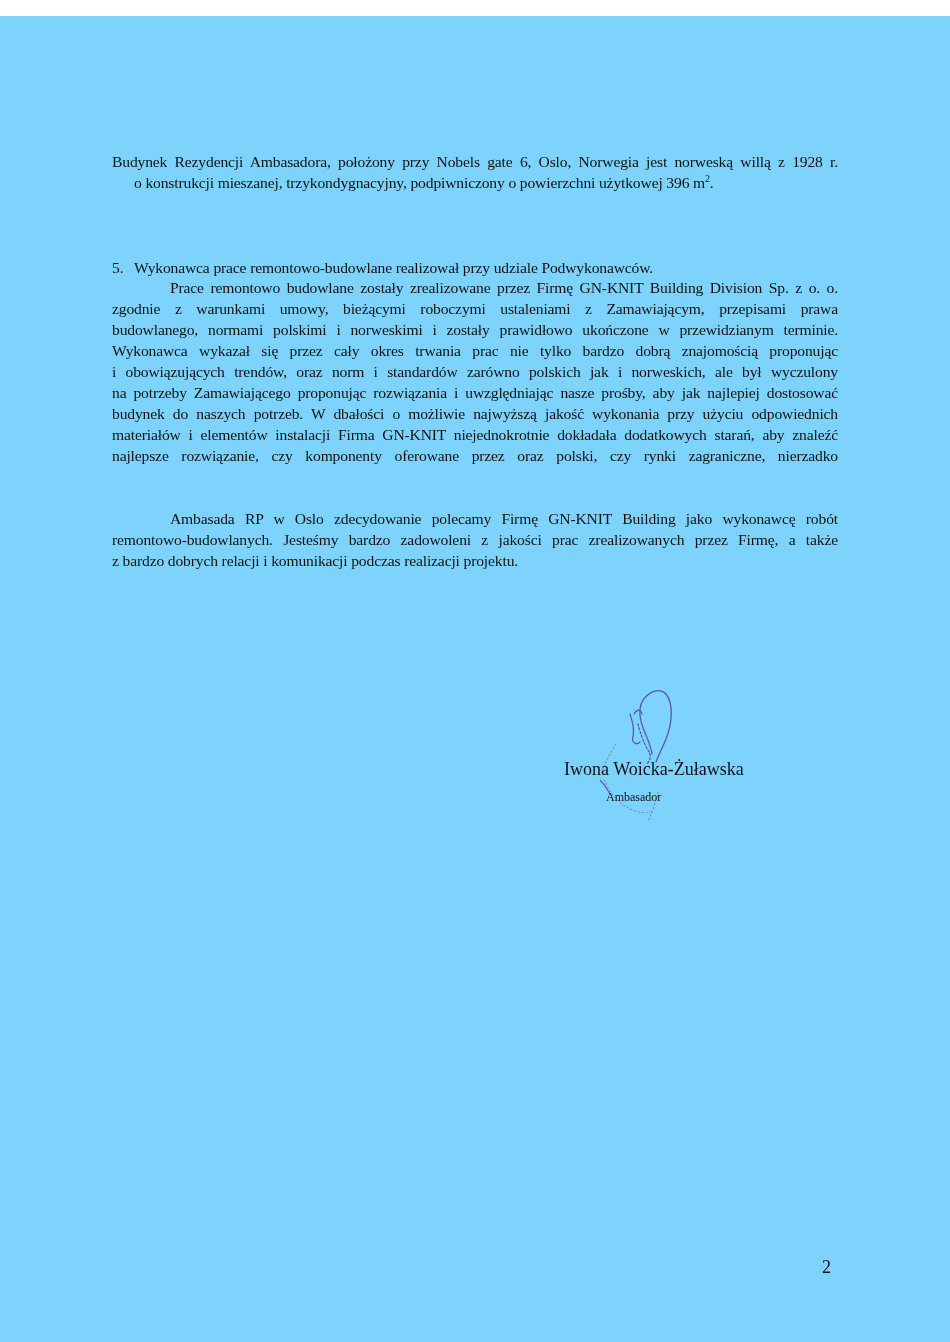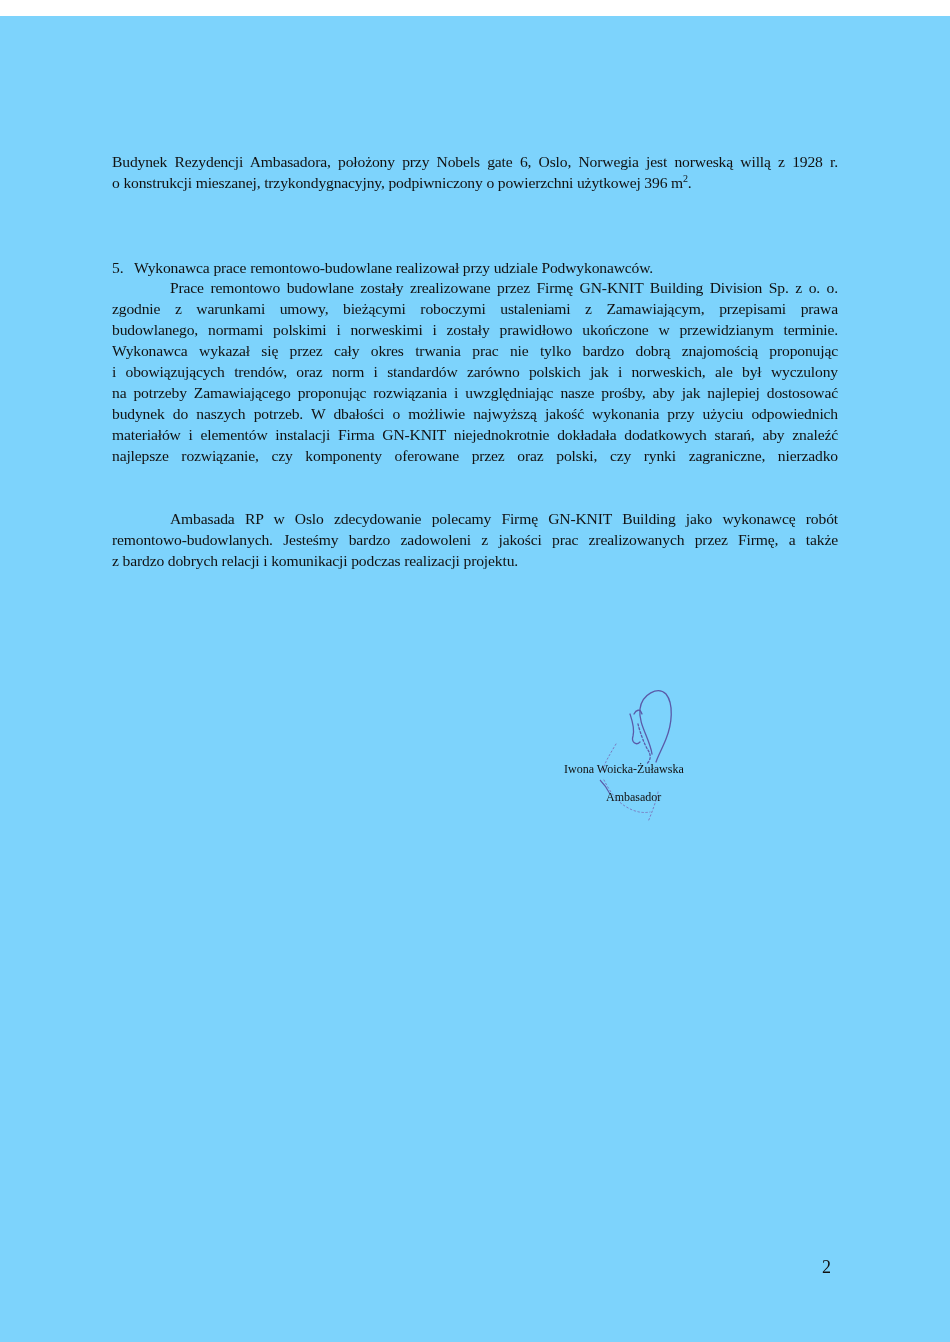--- a/index.html
+++ b/index.html
@@ -37,21 +37,21 @@
     }
     .sup {
       font-size: 10px;
       vertical-align: super;
       line-height: 0;
     }
     .sig-name {
       position: absolute;
       left: 564px;
       top: 743px;
-      font-size: 12px;
+      font-size: 18px;
       line-height: 21px;
       white-space: nowrap;
     }
     .sig-title {
       position: absolute;
       left: 606px;
       top: 771px;
       font-size: 12px;
       line-height: 21px;
       white-space: nowrap;
@@ -71,21 +71,21 @@
       font-size: 18px;
       line-height: 22px;
     }
   </style>
 </head>
 <body>
 
 <div class="page">
 
   <div class="line justify" style="top:135px;">Budynek Rezydencji Ambasadora, położony przy Nobels gate 6, Oslo, Norwegia jest norweską willą z 1928 r.</div>
-  <div class="line" style="top:156px;"><span>o konstrukcji mieszanej, trzykondygnacyjny, podpiwniczony o powierzchni użytkowej 396 m</span><span class="sup">2</span><span>.</span></div>
+  <div class="line" style="top:156px;margin-left:22px;"><span>o konstrukcji mieszanej, trzykondygnacyjny, podpiwniczony o powierzchni użytkowej 396 m</span><span class="sup">2</span><span>.</span></div>
 
   <div class="line" style="top:197px; left:112px;margin-top:44px;">
     <span style="display:inline-block; width:22px;">5.</span><span>Wykonawca prace remontowo-budowlane realizował przy udziale Podwykonawców.</span>
   </div>
 
   <div class="line justify" style="top:261px; left:170px; width:668px;">Prace remontowo budowlane zostały zrealizowane przez Firmę GN-KNIT Building Division Sp. z o. o.</div>
   <div class="line justify" style="top:282px;">zgodnie z warunkami umowy, bieżącymi roboczymi ustaleniami z Zamawiającym, przepisami prawa</div>
   <div class="line justify" style="top:303px;">budowlanego, normami polskimi i norweskimi i zostały prawidłowo ukończone w przewidzianym terminie.</div>
   <div class="line justify" style="top:324px;">Wykonawca wykazał się  przez cały okres trwania prac nie tylko bardzo dobrą znajomością proponując</div>
   <div class="line justify" style="top:345px;">i obowiązujących trendów, oraz norm i standardów zarówno polskich jak i  norweskich, ale był wyczulony</div>

